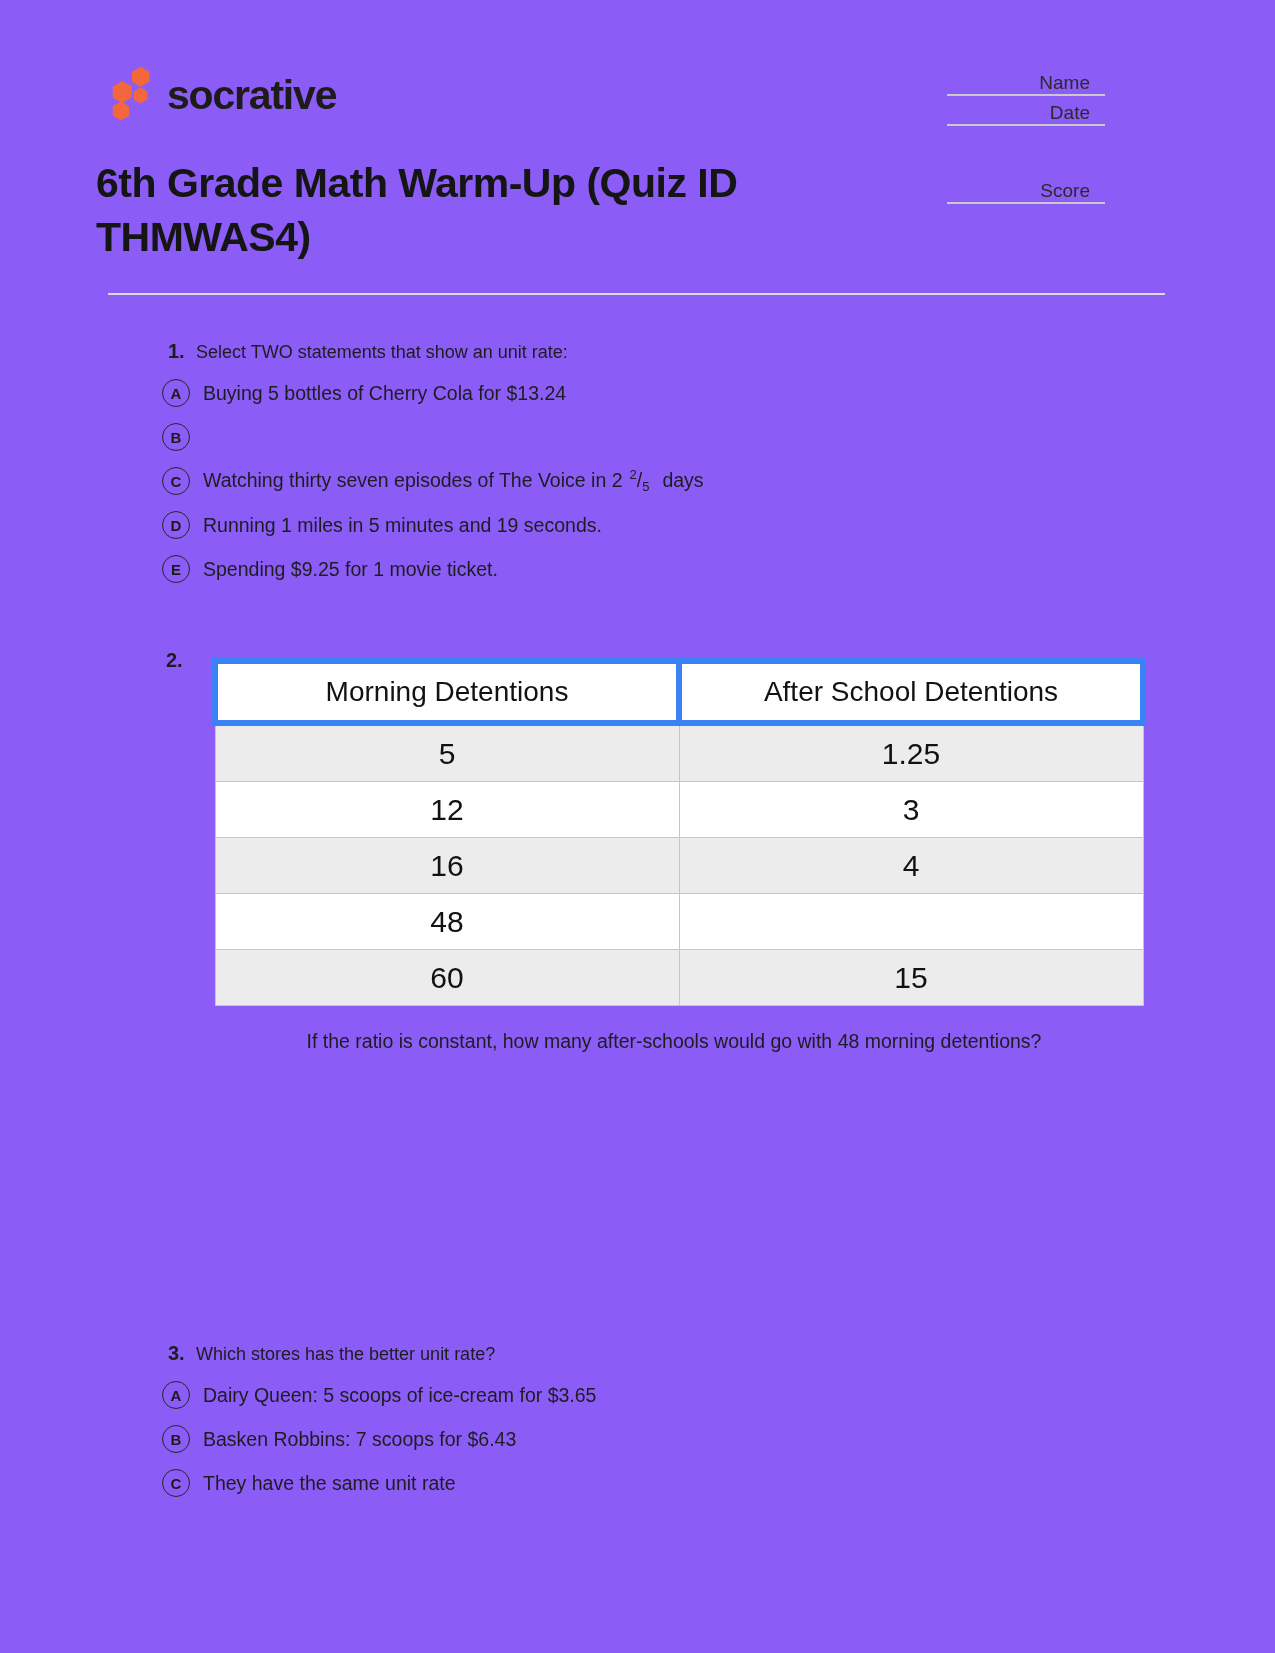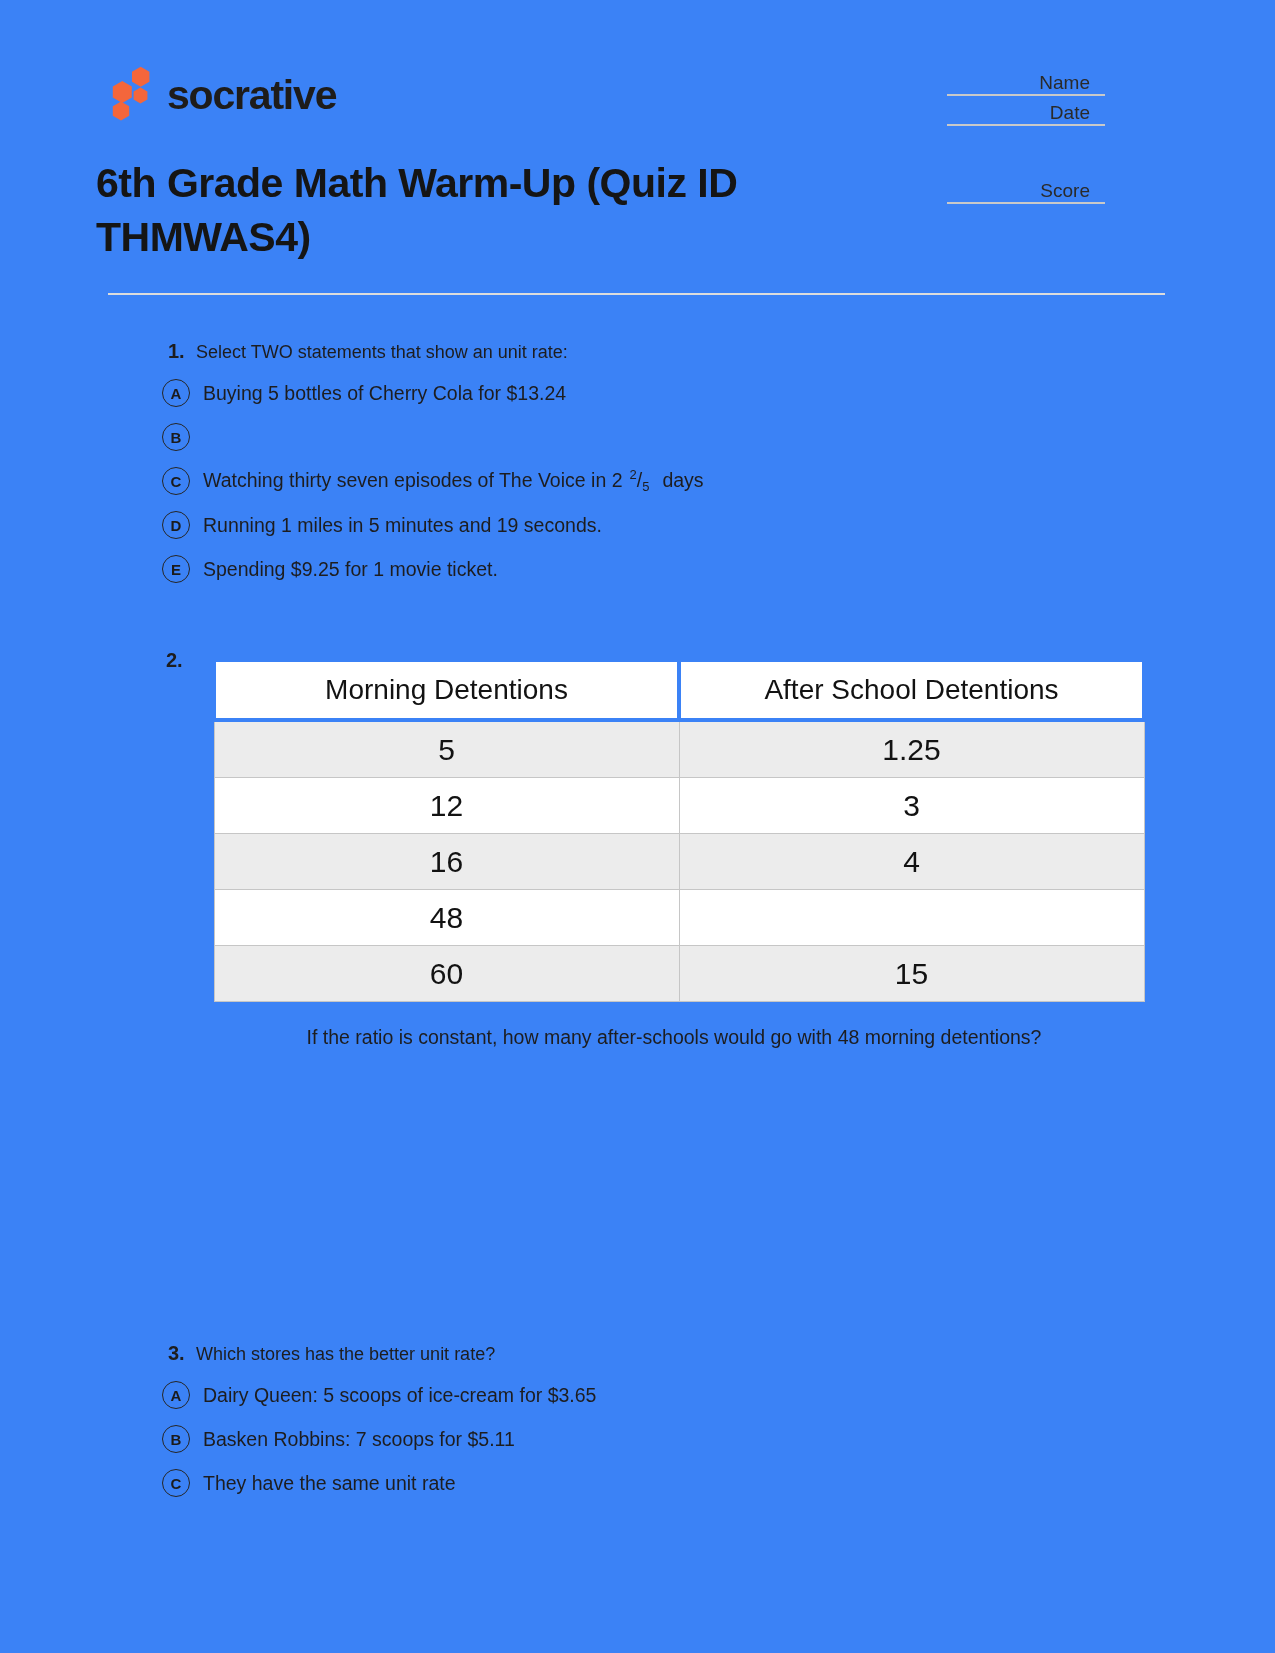--- a/index.html
+++ b/index.html
@@ -1,17 +1,17 @@
 <!DOCTYPE html>
 <html><head>
 <meta charset="utf-8">
 <style>
   html,body { margin:0; padding:0; background:#ffffff; }
   .page {
-    position:relative; width:1275px; height:1653px; background:#3b82f6;
+    position:relative; width:1275px; height:1653px; background:#8b5cf6;
     font-family:"Liberation Sans", sans-serif; color:#1d1d1f; overflow:hidden;
   }
 
   
   .logo { position:absolute; left:100px; top:62px; display:flex; align-items:center; }
   .logo svg { width:54px; height:62px; display:block; }
   .wordmark {
     font-size:41px; font-weight:700; color:#1e1c1a; letter-spacing:-1.2px;
     margin-left:13px; margin-top:4px;
   }
@@ -51,21 +51,21 @@
   .frac-slash { font-size:19.5px; }
   .post { margin-left:13px; }
 
   
   .q2 { position:absolute; left:160px; top:633px; }
   .q2-row { display:flex; align-items:flex-start; }
   .q2-num { font-weight:700; font-size:20px; margin-left:6px; width:46px; flex:none; padding-top:16px; }
   .det-table { border-collapse:collapse; table-layout:fixed; width:934px; margin-top:25px; }
   .det-table th {
     height:54px; font-size:28px; font-weight:400; color:#121212;
-    background:#ffffff; border:4px solid #3b82f6; text-align:center;
+    background:#ffffff; border:6px solid #3b82f6; text-align:center;
   }
   .det-table td {
     height:53px; font-size:30px; color:#121212;
     border:1px solid #c6c6c6; text-align:center; background:#ffffff;
   }
   .det-table tr.alt td { background:#ececec; }
   .q2-text { margin-top:24px; margin-left:42px; font-size:19.5px; color:#1d1d1f;text-align:center; }
 </style>
 </head>
 <body>
@@ -169,21 +169,21 @@
     <div class="q-head">
       <span class="q-num">3.</span>
       <span class="q-text">Which stores has the better unit rate?</span>
     </div>
     <div class="choice">
       <span class="bubble">A</span>
       <span class="choice-text">Dairy Queen: 5 scoops of ice-cream for $3.65</span>
     </div>
     <div class="choice">
       <span class="bubble">B</span>
-      <span class="choice-text">Basken Robbins: 7 scoops for $5.11</span>
+      <span class="choice-text">Basken Robbins: 7 scoops for $6.43</span>
     </div>
     <div class="choice">
       <span class="bubble">C</span>
       <span class="choice-text">They have the same unit rate</span>
     </div>
   </div>
 
 </div>
 
 </body></html>

